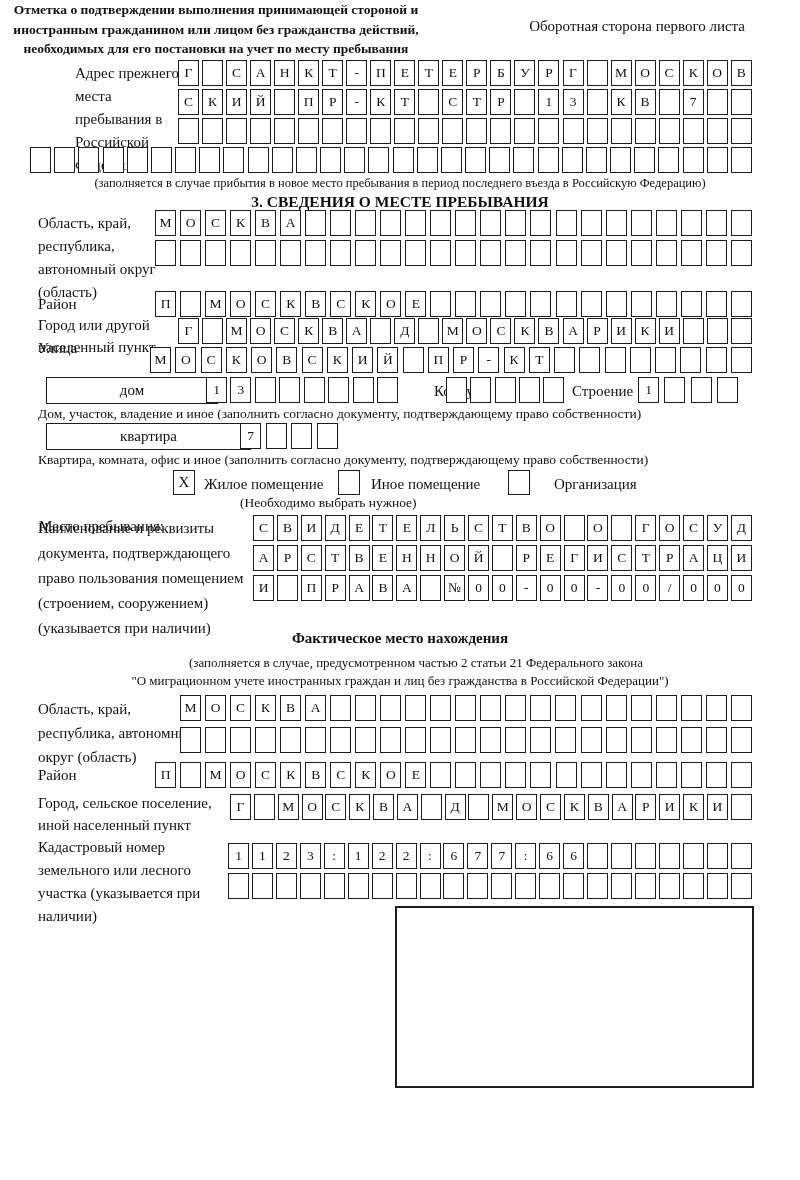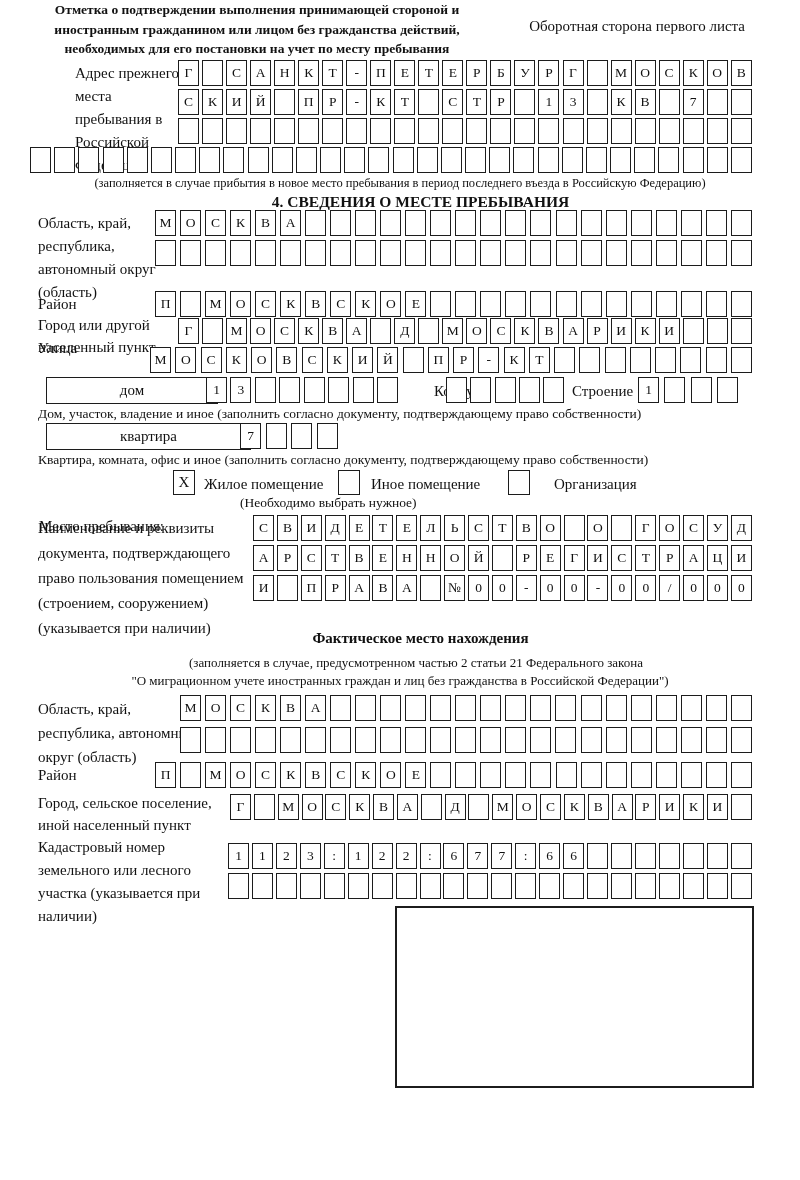--- a/index.html
+++ b/index.html
@@ -4,21 +4,21 @@
 <style>
   html,body{margin:0;padding:0;background:#fff;}
   #page{
     position:relative;width:800px;height:1180px;background:#fff;
     font-family:"Liberation Serif","DejaVu Serif",serif;color:#111;
     overflow:hidden;
   }
   .lbl{position:absolute;font-size:15px;line-height:23px;}
   .cap{position:absolute;font-size:13.5px;}
   .center{left:0;right:0;text-align:center;}
-  .bold{font-weight:bold;margin-left:41px;}
+  .bold{font-weight:bold;}
   .cellrow{position:absolute;display:flex;justify-content:space-between;height:27px;}
   .cell{
     flex:none;width:19px;height:24px;border:1.6px solid #1c1c1c;
     display:flex;align-items:center;justify-content:center;
     font-size:13.5px;line-height:1;background:#fff;box-sizing:content-box;
   }
   .widebox{
     position:absolute;border:1.6px solid #1c1c1c;height:25px;background:#fff;
     display:flex;align-items:center;justify-content:center;font-size:15px;margin-left:16px;
   }
@@ -195,21 +195,21 @@
       <span class="cell"></span>
       <span class="cell"></span>
       <span class="cell"></span>
       <span class="cell"></span>
       <span class="cell"></span>
       <span class="cell"></span>
       <span class="cell"></span>
     </div>
   <div class="cap center" id="prev-caption">(заполняется в случае прибытия в новое место пребывания в период последнего въезда в Российскую Федерацию)</div>
 
-  <div class="bold center" id="sec2-title">4. СВЕДЕНИЯ О МЕСТЕ ПРЕБЫВАНИЯ</div>
+  <div class="bold center" id="sec2-title">3. СВЕДЕНИЯ О МЕСТЕ ПРЕБЫВАНИЯ</div>
 
   <div class="lbl" id="oblast-label">Область, край, республика, автономный округ (область)</div>
   <div class="cellrow" id="oblast-row1">
       <span class="cell">М</span>
       <span class="cell">О</span>
       <span class="cell">С</span>
       <span class="cell">К</span>
       <span class="cell">В</span>
       <span class="cell">А</span>
       <span class="cell"></span>

